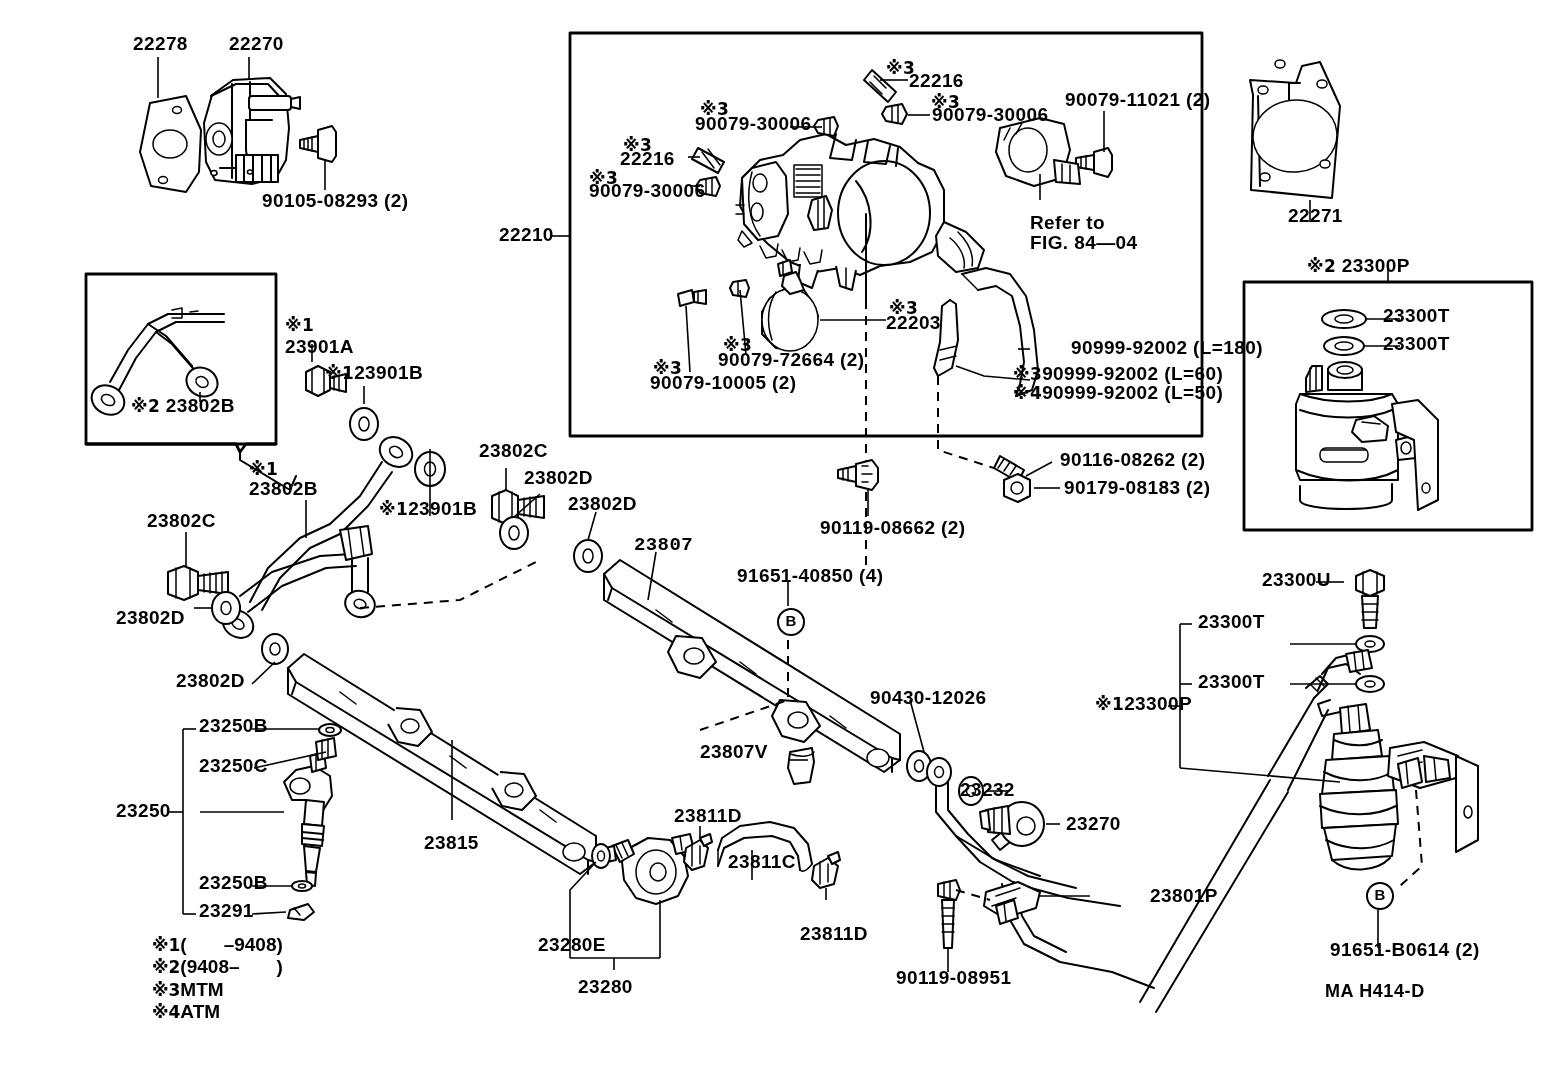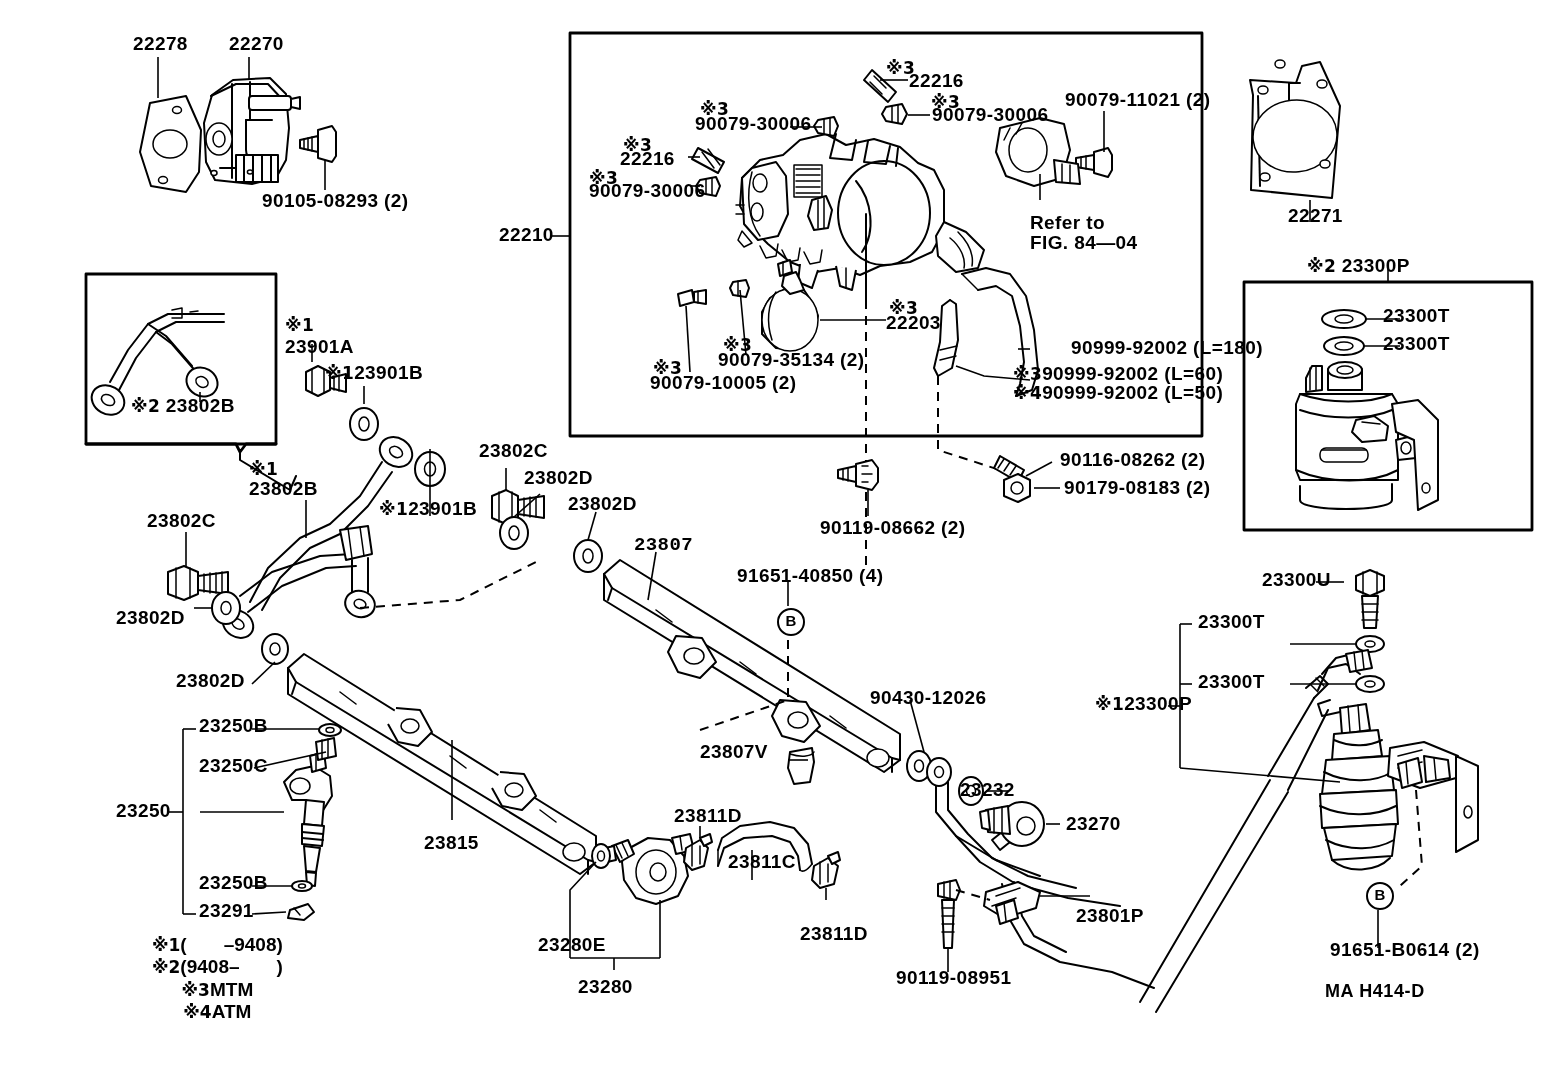--- a/index.html
+++ b/index.html
@@ -581,21 +581,21 @@
 
 <div class="lbl" style="left:1065px;top:90px;">90079-11021 (2)</div>
 
 <div class="lbl" style="left:1030px;top:213px;">Refer to</div>
 <div class="lbl" style="left:1030px;top:233px;">FIG. 84—04</div>
 
 <div class="lbl" style="left:889px;top:298px;"><span class="ast">※3</span></div>
 <div class="lbl" style="left:886px;top:313px;">22203</div>
 
 <div class="lbl" style="left:723px;top:335px;"><span class="ast">※3</span></div>
-<div class="lbl" style="left:718px;top:350px;">90079-35134 (2)</div>
+<div class="lbl" style="left:718px;top:350px;">90079-72664 (2)</div>
 
 <div class="lbl" style="left:653px;top:358px;"><span class="ast">※3</span></div>
 <div class="lbl" style="left:650px;top:373px;">90079-10005 (2)</div>
 
 <div class="lbl" style="left:1038px;top:338px;padding-left:33px;">90999-92002 (L=180)</div>
 <div class="lbl" style="left:1013px;top:364px;"><span class="ast">※3</span><span>90999-92002 (L=60)</span></div>
 <div class="lbl" style="left:1013px;top:383px;"><span class="ast">※4</span><span>90999-92002 (L=50)</span></div>
 
 <div class="lbl" style="left:1288px;top:206px;">22271</div>
 
@@ -640,31 +640,31 @@
 
 <div class="lbl" style="left:538px;top:935px;">23280E</div>
 <div class="lbl" style="left:578px;top:977px;">23280</div>
 
 <div class="lbl" style="left:674px;top:806px;">23811D</div>
 <div class="lbl" style="left:728px;top:852px;">23811C</div>
 <div class="lbl" style="left:800px;top:924px;">23811D</div>
 
 <div class="lbl" style="left:960px;top:780px;">23232</div>
 <div class="lbl" style="left:1066px;top:814px;">23270</div>
-<div class="lbl" style="left:1076px;top:886px;margin-top:20px;">23801P</div>
+<div class="lbl" style="left:1150px;top:886px;">23801P</div>
 <div class="lbl" style="left:896px;top:968px;">90119-08951</div>
 
 <div class="lbl" style="left:1262px;top:570px;">23300U</div>
 <div class="lbl" style="left:1198px;top:612px;">23300T</div>
 <div class="lbl" style="left:1198px;top:672px;">23300T</div>
 <div class="lbl" style="left:1095px;top:694px;"><span class="ast">※1</span><span>23300P</span></div>
 <div class="bcirc" style="left:1366px;top:882px;">B</div>
 <div class="lbl" style="left:1330px;top:940px;">91651-B0614 (2)</div>
 
-<div class="legend" style="left:152px;top:934px;text-align:center;">
+<div class="legend" style="left:152px;top:934px;">
   <div class="row"><span class="ast">※1</span><span>(       –9408)</span></div>
   <div class="row"><span class="ast">※2</span><span>(9408–       )</span></div>
   <div class="row"><span class="ast">※3</span><span>MTM</span></div>
   <div class="row"><span class="ast">※4</span><span>ATM</span></div>
 </div>
 
 <div class="code" style="left:1325px;top:981px;">MA H414-D</div>
 
 </div>
 

